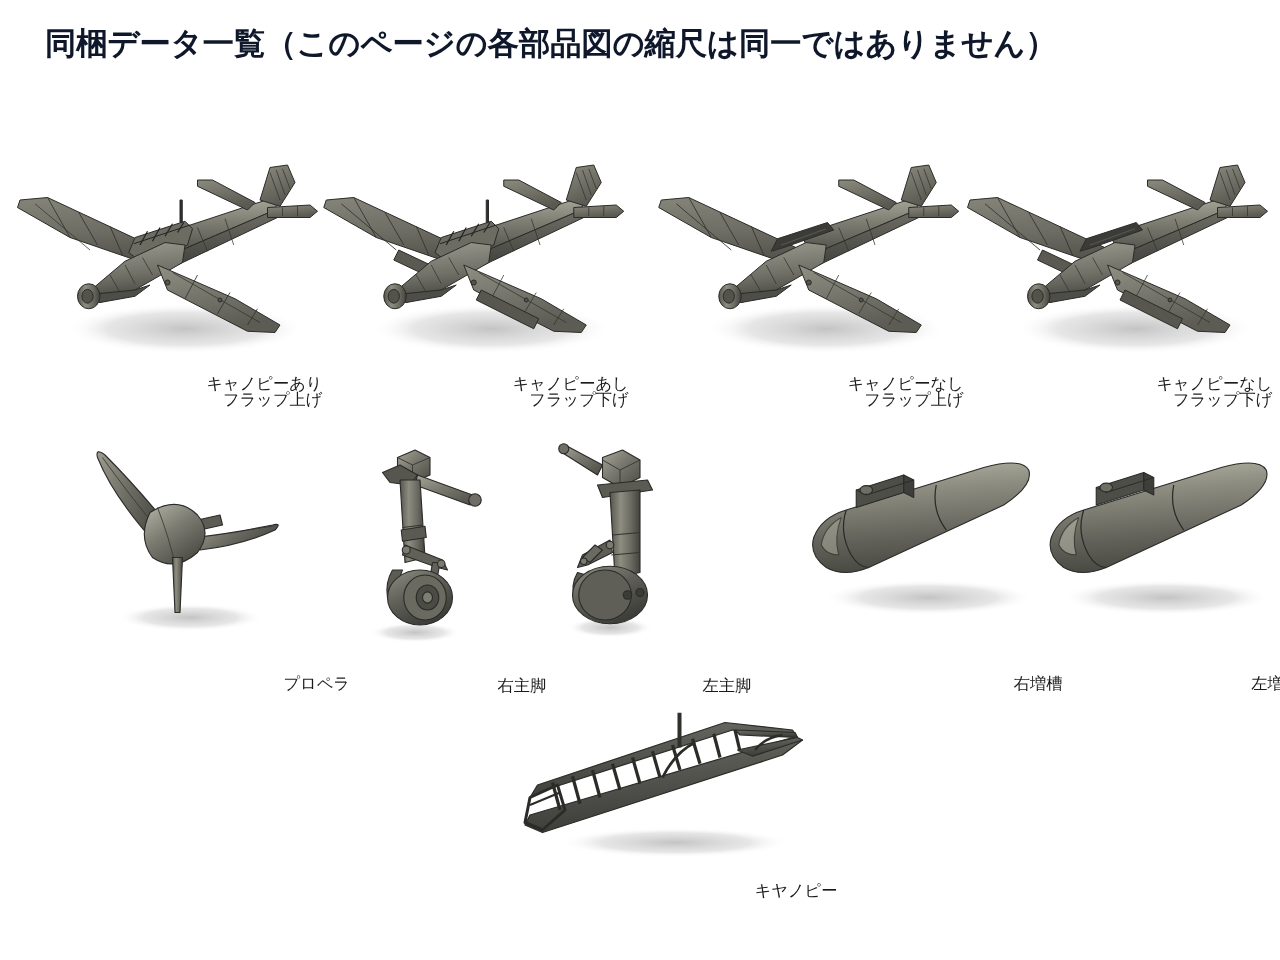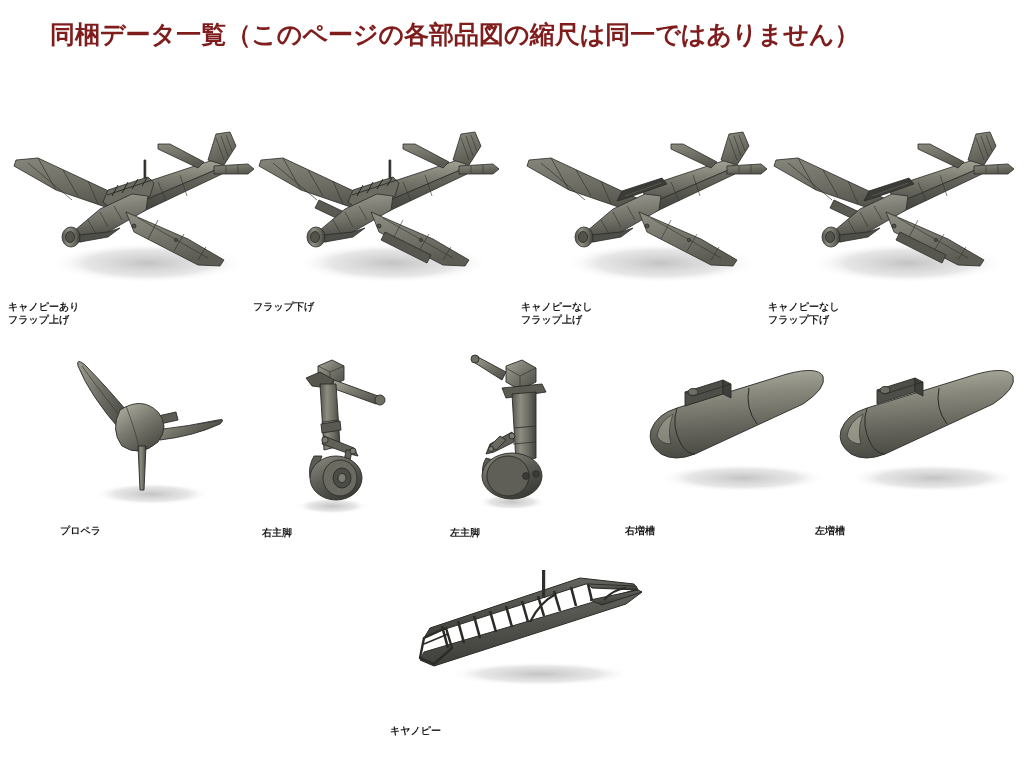--- a/index.html
+++ b/index.html
@@ -13,65 +13,65 @@
     height: 768px;
     position: relative;
     overflow: hidden;
     font-family: "Liberation Sans", "DejaVu Sans", sans-serif;
     color: #000000;
   }
 
   
   #page-title {
     position: absolute;
-    left: 50px;
+    left: 36px;
     top: 18px;
     font-size: 25px;
     font-weight: bold;
     letter-spacing: 0px;
     white-space: nowrap;
-    color: #7f1d1d;
+    color: #0f172a;
   }
 
   
   .item {
     position: absolute;
   }
   .item .art {
     position: relative;
     width: 100%;
   }
   .item .caption {
-    text-align: left;
-    font-size: 10px;
+    text-align: right;
+    font-size: 13px;
     line-height: 13px;
     color: #1a1a1a;
     white-space: nowrap;
-    font-weight: bold;
+    font-weight: normal;
   }
   .caption .ln { display: block; }
 
   
   .row-planes { top: 108px; width: 250px; height: 230px; }
   .plane-0 { left: 8px; }
   .plane-1 { left: 253px; }
   .plane-2 { left: 521px; }
   .plane-3 { left: 768px; }
   .row-planes .caption { margin-top: 2px; }
 
   .row-parts { top: 350px; }
   .part-prop  { left: 60px;  width: 220px; }
   .part-rgear { left: 262px; width: 175px; }
-  .part-lgear { left: 450px; width: 175px; }
+  .part-lgear { left: 426px; width: 175px; }
   .part-rtank { left: 625px; width: 225px; }
   .part-ltank { left: 815px; width: 225px; }
-  .row-parts .caption { margin-top: 4px; }
+  .row-parts .caption { margin-top: 20px; }
 
   .row-canopy { top: 570px; left: 390px; width: 280px; }
-  .row-canopy .caption { margin-top: 24px; }
+  .row-canopy .caption { margin-top: 6px; }
 
   svg { display: block; }
 </style>
 </head>
 <body>
 
 <div id="page-title">同梱データ一覧（このページの各部品図の縮尺は同一ではありません）</div>
 
 <svg width="0" height="0" style="position:absolute" aria-hidden="true">
   <defs>
@@ -233,20 +233,21 @@
         <path d="M118 104 L180 131 L216 152 L212 158 L190 157 L126 124 Z" fill="url(#gWingTop)"></path>
         <path d="M150 112 L140 131 M176 126 L166 143 M198 139 L190 152 M130 110 L200 150" fill="none" stroke="#33332f" stroke-width="0.6"></path>
 
         <path d="M132 124 L178 147 L174 155 L128 132 Z" fill="#57574f"></path>
         <circle cx="126" cy="118" r="2" fill="#55554e"></circle>
         <circle cx="168" cy="132" r="1.6" fill="#55554e"></circle>
       </g>
     </svg>
   </div>
   <div class="caption">
+    <span class="ln">キャノピーあし</span>
     <span class="ln">フラップ下げ</span>
   </div>
 </div>
 
 <div class="item row-planes plane-2">
   <div class="art">
     <svg width="250" height="190" viewBox="0 0 250 190">
       <ellipse cx="140" cy="155" rx="96" ry="20" fill="url(#gShadow)"></ellipse>
       <g stroke="#2b2b28" stroke-width="0.8" stroke-linejoin="round">
         <path d="M120 92 L30 50 L8 52 L6 58 L48 82 L112 104 Z" fill="url(#gWingTop2)"></path>

